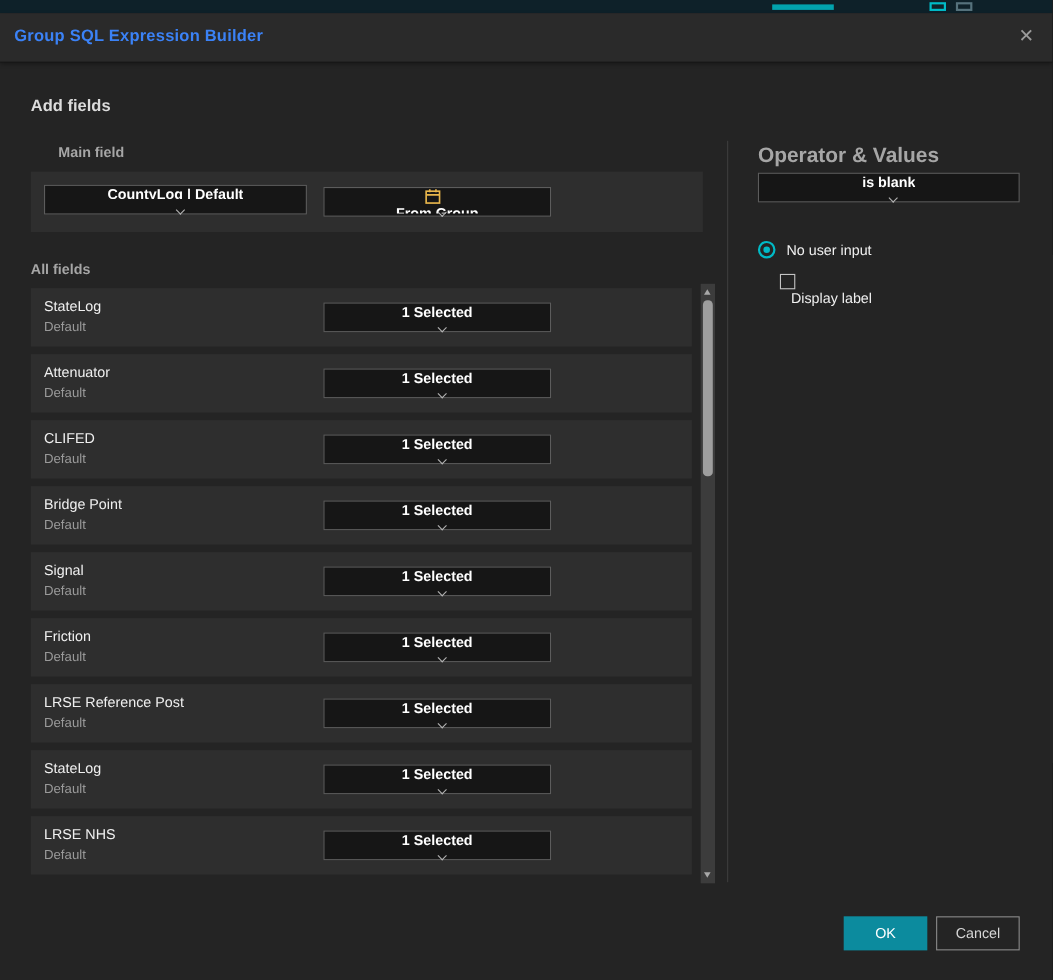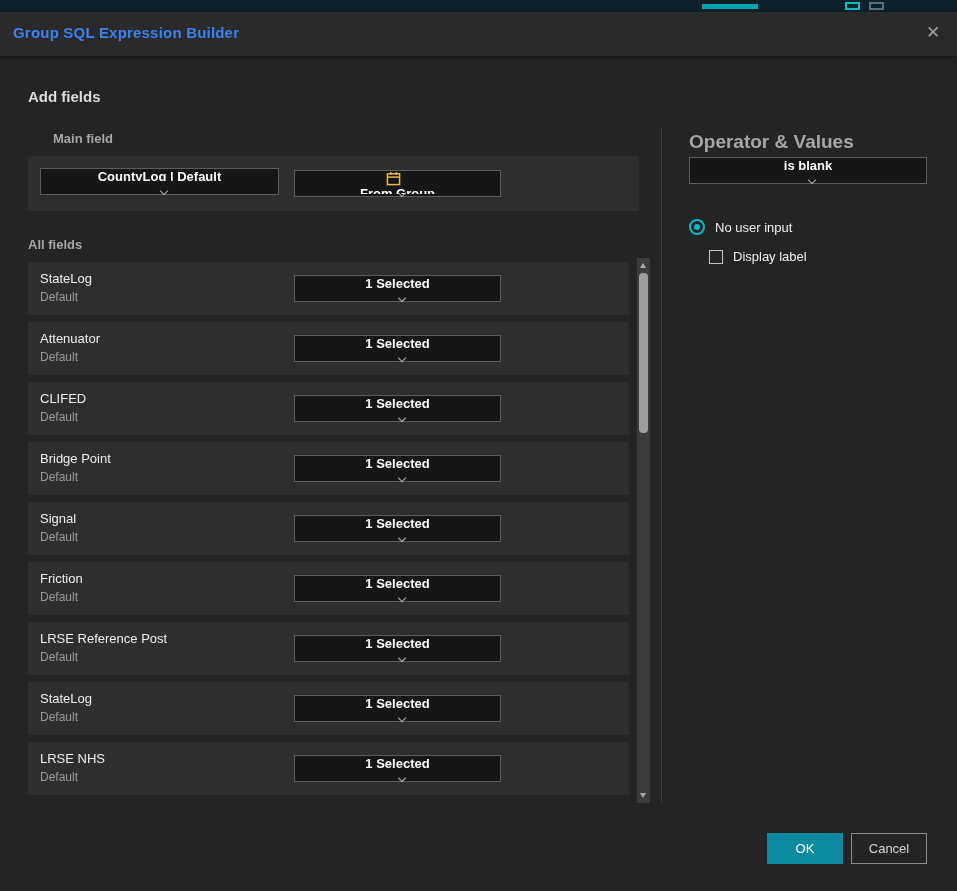--- a/index.html
+++ b/index.html
@@ -50,21 +50,21 @@
   .sb .thumb { position:absolute; top:15px; left:2px; width:9px; height:160px; background:#9e9e9e; border-radius:4px; }
 
   .vdiv { position:absolute; left:661px; top:128px; width:1px; height:674px; background:#3e3e3e; }
 
   
   .dd-op { position:absolute; left:689px; top:157px; width:238px; }
   .radio-row { position:absolute; left:689px; top:219px; display:flex; align-items:center; cursor:pointer; }
   .radio { width:16px; height:16px; border-radius:50%; border:2px solid var(--accent); position:relative; background:#242424; flex:none; }
   .radio::after { content:""; position:absolute; left:3px; top:3px; width:6px; height:6px; border-radius:50%; background:var(--accent); }
   .radio-label { margin-left:10px; font-size:13px; color:#f0f0f0; }
-  .check-row { position:absolute; left:709px; top:249px; display:flex; align-items:center; cursor:pointer; }
+  .check-row { position:absolute; left:709px; top:249px; display:flex; align-items:flex-start; cursor:pointer;flex-direction:column; }
   .checkbox { width:14px; height:14px; border:1.5px solid #c4c4c4; background:transparent; flex:none; }
   .check-label { margin-left:10px; font-size:13px; color:#f0f0f0; }
 
   
   .btn-ok { position:absolute; left:767px; top:833px; width:76px; height:31px; background:var(--ok-button); color:#fff; font-size:13px; border:none; display:flex; align-items:center; justify-content:center; cursor:pointer; font-family:inherit; }
   .btn-cancel { position:absolute; left:851px; top:833px; width:76px; height:31px; background:transparent; color:#d6d6d6; font-size:13px; border:1px solid #8b8b8b; display:flex; align-items:center; justify-content:center; cursor:pointer; font-family:inherit; }
 </style>
 </head>
 <body>
 

